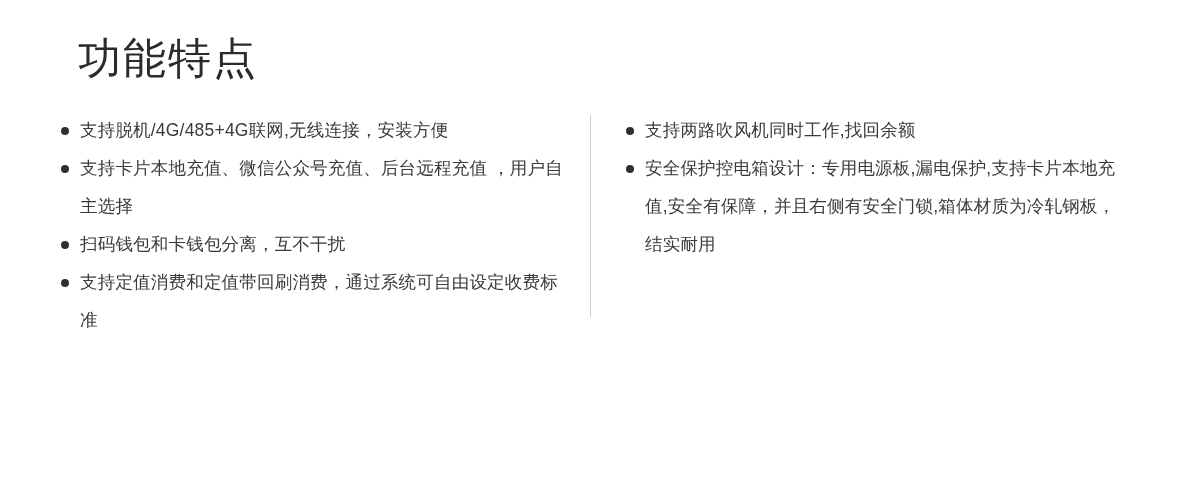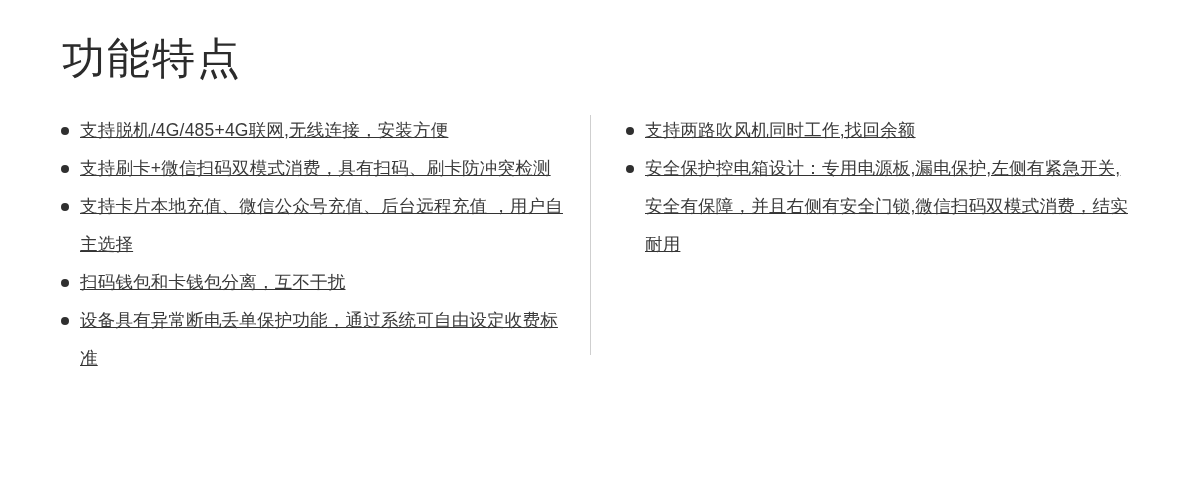--- a/index.html
+++ b/index.html
@@ -20,29 +20,28 @@
     height: 500px;
     box-sizing: border-box;
     padding: 34px 60px 0 60px;
   }
   .title {
     font-size: 43px;
     line-height: 1.15;
     font-weight: 400;
     color: #2b2b2b;
     letter-spacing: 2px;
-    margin: 0 0 28px 2px;
+    margin: 0 0 28px 18px;
   }
   .columns {
     display: flex;
     align-items: flex-start;
   }
   .col {
     box-sizing: border-box;
-    text-decoration: underline;
   }
   .col-left {
     width: 530px;
     padding-right: 26px;
   }
   .divider {
     width: 1px;
     align-self: stretch;
     background: #cfcfcf;
     margin-top: 4px;
@@ -88,41 +87,38 @@
   <h1 class="title">功能特点</h1>
 
   <div class="columns">
 
     <div class="col col-left">
       <ul class="bullets">
         <li>
           <span class="li-text">支持脱机/4G/485+4G联网,无线连接，安装方便</span>
         </li>
         <li>
-          <span class="li-text">支持刷卡+微信扫码双模式消费，具有扫码、刷卡防冲突检测</span>
-        </li>
-        <li>
           <span class="li-text">支持卡片本地充值、微信公众号充值、后台远程充值 ，用户自主选择</span>
         </li>
         <li>
           <span class="li-text">扫码钱包和卡钱包分离，互不干扰</span>
         </li>
         <li>
-          <span class="li-text">设备具有异常断电丢单保护功能，通过系统可自由设定收费标准</span>
+          <span class="li-text">支持定值消费和定值带回刷消费，通过系统可自由设定收费标准</span>
         </li>
       </ul>
     </div>
 
     <div class="divider"></div>
 
     <div class="col col-right">
       <ul class="bullets">
         <li>
           <span class="li-text">支持两路吹风机同时工作,找回余额</span>
         </li>
         <li>
-          <span class="li-text">安全保护控电箱设计：专用电源板,漏电保护,左侧有紧急开关,安全有保障，并且右侧有安全门锁,微信扫码双模式消费，结实耐用</span>
+          <span class="li-text">安全保护控电箱设计：专用电源板,漏电保护,支持卡片本地充值,安全有保障，并且右侧有安全门锁,箱体材质为冷轧钢板，结实耐用</span>
         </li>
       </ul>
     </div>
 
   </div>
 </div>
 
 </body></html>

